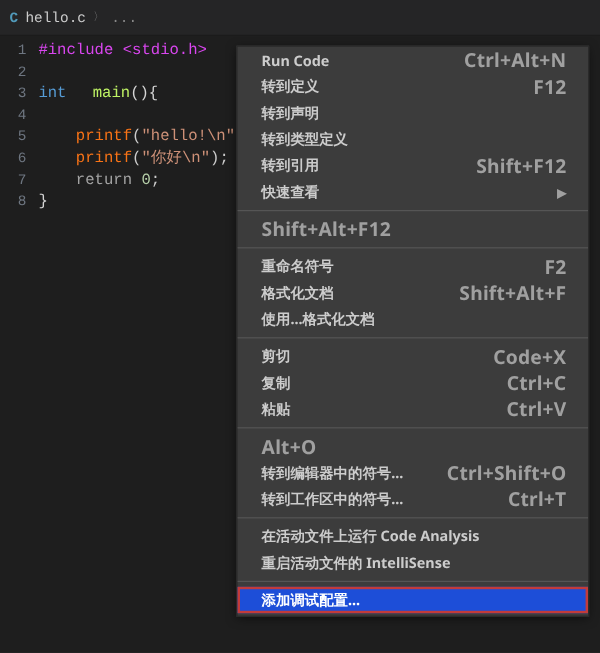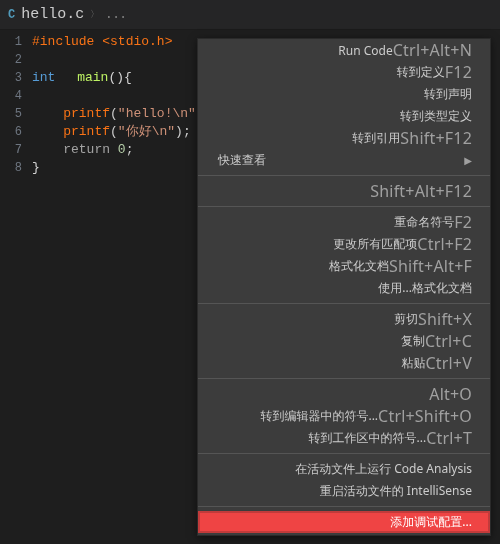--- a/index.html
+++ b/index.html
@@ -14,21 +14,21 @@
 }
 .tabbar {
   height: 30px;
   background: #252526;
   display: flex; align-items: center;
   padding-left: 8px;
   gap: 6px;
   border-bottom: 1px solid #1b1b1b;
 }
 .file-icon { color: #519aba; font-weight: bold; font-size: 12px; }
-.tab-title { color: #ccc; font-size: 15px; }
+.tab-title { color: #ccc; font-size: 12px; }
 .crumb-sep { color: #777; font-size: 9px; }
 .crumb-dots { color: #888; font-size: 12px; }
 .editor {
   display: flex;
   height: calc(100% - 30px);
 }
 .gutter {
   width: 32px;
   text-align: right;
   padding-right: 10px;
@@ -37,22 +37,22 @@
   line-height: 18px;
   padding-top: 3px;
 }
 .code {
   flex: 1;
   font-size: 13px;
   line-height: 18px;
   padding-top: 3px;
   white-space: pre;
 }
-.kw-include { color: #f97316; text-align: right; }
-.kw-header { color: #f97316; }
+.kw-include { color: #d946ef; text-align: right; }
+.kw-header { color: #d946ef; }
 .kw-type { color: #569cd6; }
 .kw-func { color: #bef264; margin-left: 14px; }
 .kw-paren { color: #d4d4d4; }
 .kw-brace { color: #d4d4d4; }
 .kw-call { color: #f97316; }
 .kw-str { color: #ce9178; }
 .kw-ret { color: #a3a3a3; }
 .kw-num { color: #b5cea8; }
 .context-menu {
   position: absolute;
@@ -62,27 +62,28 @@
   border: 1px solid #2a2a2a;
   box-shadow: 0 2px 8px rgba(0,0,0,.5);
   font-family: "Segoe UI", system-ui, sans-serif;
   font-size: 12px;
   color: #ccc;
   padding-bottom: 2px;
 }
 .menu-item {
   display: flex;
   align-items: center;
-  justify-content: flex-end;
+  justify-content: space-between;
   padding: 4px 18px 4px 20px;
   height: 22px;
   cursor: default;
+  font-weight: bold;
 }
 .menu-item.highlight {
-  background: #ef4444;
+  background: #1d4ed8;
   color: #fff;
 }
 .menu-item.boxed {
   outline: 2px solid #c23b3b;
   outline-offset: -2px;
 }
 .menu-sep {
   height: 1px;
   background: #555;
   margin: 4px 0;
@@ -155,34 +156,30 @@
     <div class="menu-sep"></div>
     <div class="menu-item">
       <span class="shortcut">Shift+Alt+F12</span>
     </div>
     <div class="menu-sep"></div>
     <div class="menu-item">
       <span>重命名符号</span>
       <span class="shortcut">F2</span>
     </div>
     <div class="menu-item">
-      <span>更改所有匹配项</span>
-      <span class="shortcut">Ctrl+F2</span>
-    </div>
-    <div class="menu-item">
       <span>格式化文档</span>
       <span class="shortcut">Shift+Alt+F</span>
     </div>
     <div class="menu-item">
       <span>使用...格式化文档</span>
     </div>
     <div class="menu-sep"></div>
     <div class="menu-item">
       <span>剪切</span>
-      <span class="shortcut">Shift+X</span>
+      <span class="shortcut">Code+X</span>
     </div>
     <div class="menu-item">
       <span>复制</span>
       <span class="shortcut">Ctrl+C</span>
     </div>
     <div class="menu-item">
       <span>粘贴</span>
       <span class="shortcut">Ctrl+V</span>
     </div>
     <div class="menu-sep"></div>

